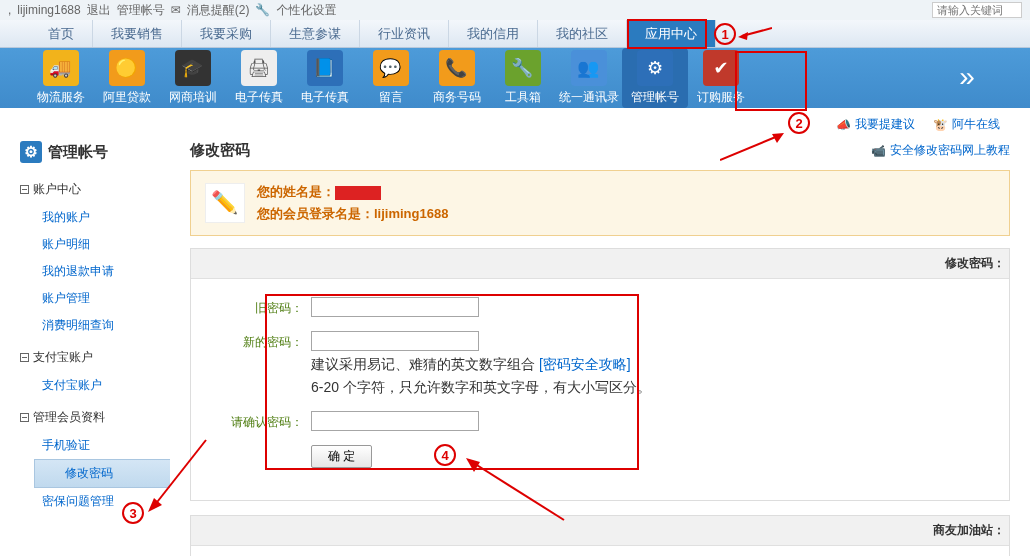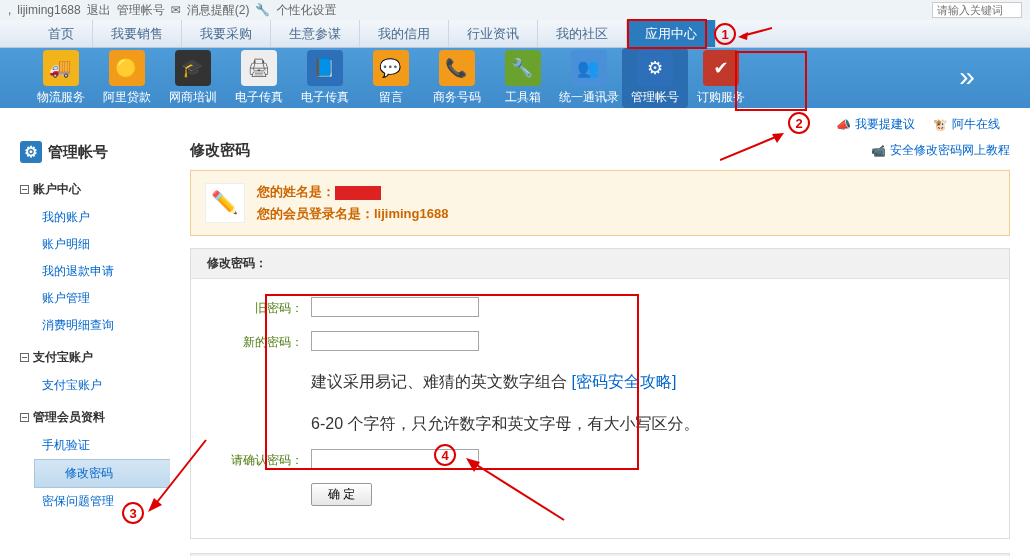--- a/index.html
+++ b/index.html
@@ -28,47 +28,47 @@
 
 .suggestbar{display:flex;justify-content:flex-end;gap:18px;padding:8px 30px;align-items:center;}
 .suggestbar a{color:#06c;display:flex;align-items:center;gap:4px;}
 
 .content{display:flex;padding:0 20px;}
 
 .side{width:150px;}
 .side .hdr{display:flex;align-items:center;gap:6px;font-size:15px;font-weight:bold;color:#333;margin-bottom:12px;}
 .side .hdr .gear{width:22px;height:22px;background:#2b7bbf;border-radius:3px;display:flex;align-items:center;justify-content:center;color:#fff;}
 .side .grp{margin-bottom:4px;}
-.side .grp-t{display:flex;align-items:center;gap:4px;font-weight:bold;color:#333;padding:6px 0;}
+.side .grp-t{display:flex;align-items:center;gap:4px;font-weight:normal;color:#333;padding:6px 0;}
 .side .sq{width:9px;height:9px;border:1px solid #666;display:inline-block;position:relative;}
 .side .sq::after{content:"";position:absolute;left:1px;right:1px;top:3px;height:1px;background:#666;}
 .side ul{list-style:none;padding-left:22px;}
 .side ul li{padding:5px 0;}
 .side ul li a{color:#06c;margin-top:20px;}
 .side ul li.sel{background:linear-gradient(#d4e6f5,#c0d9ee);margin-left:-8px;padding-left:30px;border:1px solid #a9c6e0;border-right:none;}
 .side ul li.sel a{color:#06c;font-weight:normal;}
 
 .main{flex:1;padding-left:20px;position:relative;}
 .title-row{display:flex;justify-content:space-between;align-items:center;margin-bottom:10px;}
 .title-row h2{font-size:15px;color:#333;font-weight:bold;}
 .help-link{color:#06c;display:flex;align-items:center;gap:4px;}
 
 .userbox{border:1px solid #f0d090;background:#fdf6e5;padding:10px 14px;display:flex;gap:12px;align-items:center;margin-bottom:12px;}
 .userbox .pen{width:40px;height:40px;background:#fff;border:1px solid #eee;display:flex;align-items:center;justify-content:center;font-size:22px;}
 .userbox .info{color:#cc6600;font-size:13px;line-height:1.7;}
 .userbox .info b{color:#cc6600;}
 .redblk{display:inline-block;width:46px;height:14px;background:#d22;vertical-align:middle;}
 
 .panel{border:1px solid #ddd;margin-bottom:14px;}
-.panel-h{background:#f1f1f1;border-bottom:1px solid #e0e0e0;padding:6px 16px;font-weight:bold;color:#333;}
+.panel-h{background:#f1f1f1;border-bottom:1px solid #e0e0e0;padding:6px 4px;font-weight:bold;color:#333;text-align:right;}
 .form{padding:18px 30px;}
 .frow{display:flex;align-items:flex-start;margin-bottom:14px;}
 .flab{width:90px;text-align:right;padding-right:8px;color:#4d7c0f;padding-top:3px;}
 .finp input{width:168px;height:20px;border:1px solid #a6a6a6;padding:0 4px;}
-.hint{margin-top:21px;font-size:16px;}
+.hint{margin-top:5px;font-size:14px;}
 .hint .brk{color:#06c;}
 .btn-ok{border:1px solid #999;background:linear-gradient(#fff,#e6e6e6);padding:2px 16px;font-size:12px;cursor:pointer;border-radius:2px;}
 
 .bul{list-style:none;padding:10px 16px;display:flex;gap:60px;}
 .bul li{color:#333;}
 .bul li::before{content:"▪ ";color:#666;}
 
 
 .redbox{position:absolute;border:2px solid #d00;pointer-events:none;}
 .redcirc{position:absolute;width:22px;height:22px;border:2px solid #d00;border-radius:50%;color:#d00;font-weight:bold;display:flex;align-items:center;justify-content:center;font-size:13px;pointer-events:none;background:transparent;}
@@ -91,22 +91,22 @@
   <div class="search">
     <input placeholder="请输入关键词" style="">
   </div>
 </div>
 
 <div class="mainnav">
   <a>首页</a>
   <a>我要销售</a>
   <a>我要采购</a>
   <a>生意参谋</a>
+  <a>行业资讯</a>
   <a>我的信用</a>
-  <a>行业资讯</a>
   <a>我的社区</a>
   <a class="active">应用中心</a>
 </div>
 
 <div class="apptray">
   <div class="app">
       <div class="ico" style="background:#f2b31b">🚚</div>
       <span>物流服务</span>
     </div>
   <div class="app">

